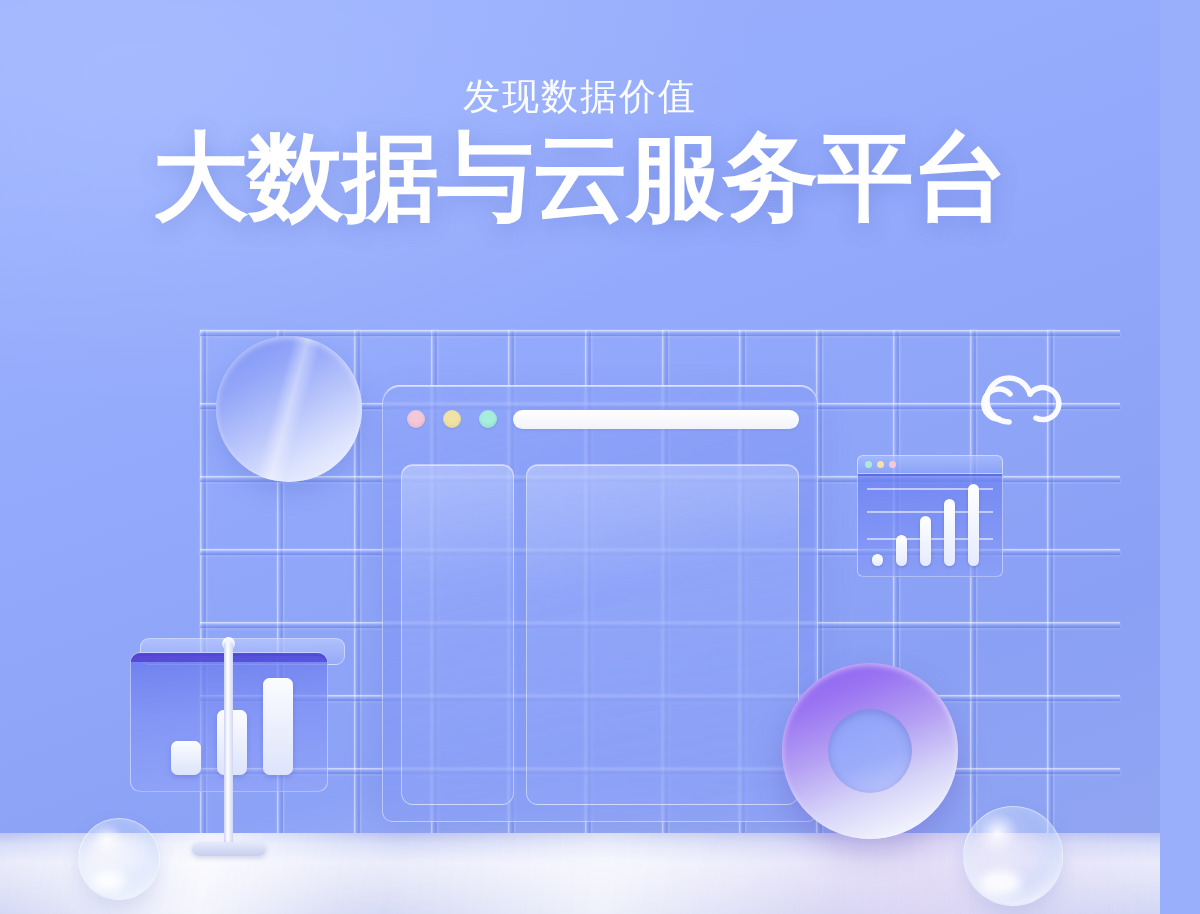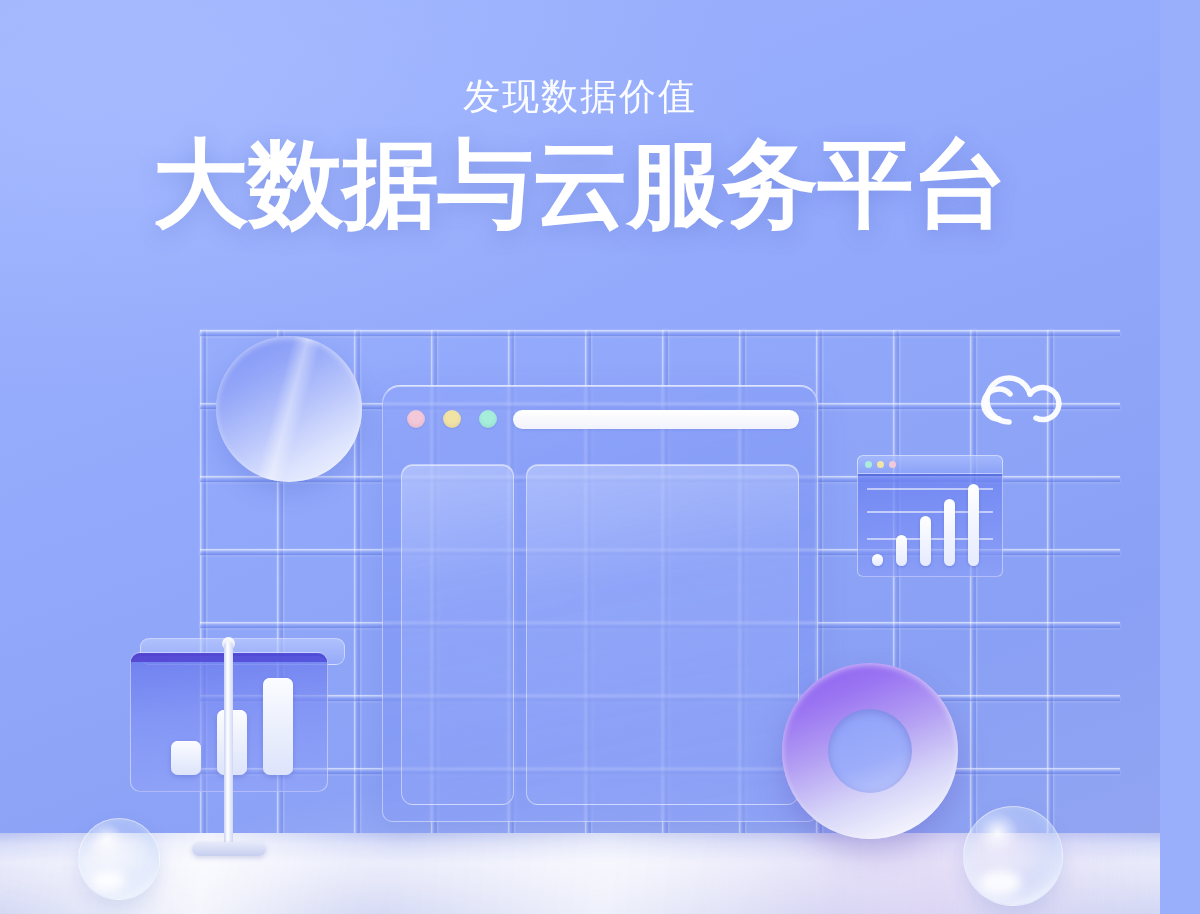--- a/index.html
+++ b/index.html
@@ -50,21 +50,21 @@
     box-shadow:0 0 2px rgba(255,255,255,.3);
   }
 
   
   .hero{ position:absolute; left:0; right:0; top:78px; text-align:center; z-index:40; }
   .eyebrow{
     font-size:37px; color:#ffffff; letter-spacing:2px; line-height:1;
     font-weight:400; opacity:.97;
   }
   .headline{
-    margin-top:20px; font-size:96px; line-height:1.02; font-weight:900;
+    margin-top:13px; font-size:96px; line-height:1.02; font-weight:900;
     color:#fff; letter-spacing:-1px;
     text-shadow:0 5px 22px rgba(72,92,190,.30);
   }
   .subline{
     margin-top:15px; font-size:25px; color:#ffffff; font-weight:400;
     letter-spacing:13px; text-indent:13px; opacity:.96;
   }
 
   
   .browser{

